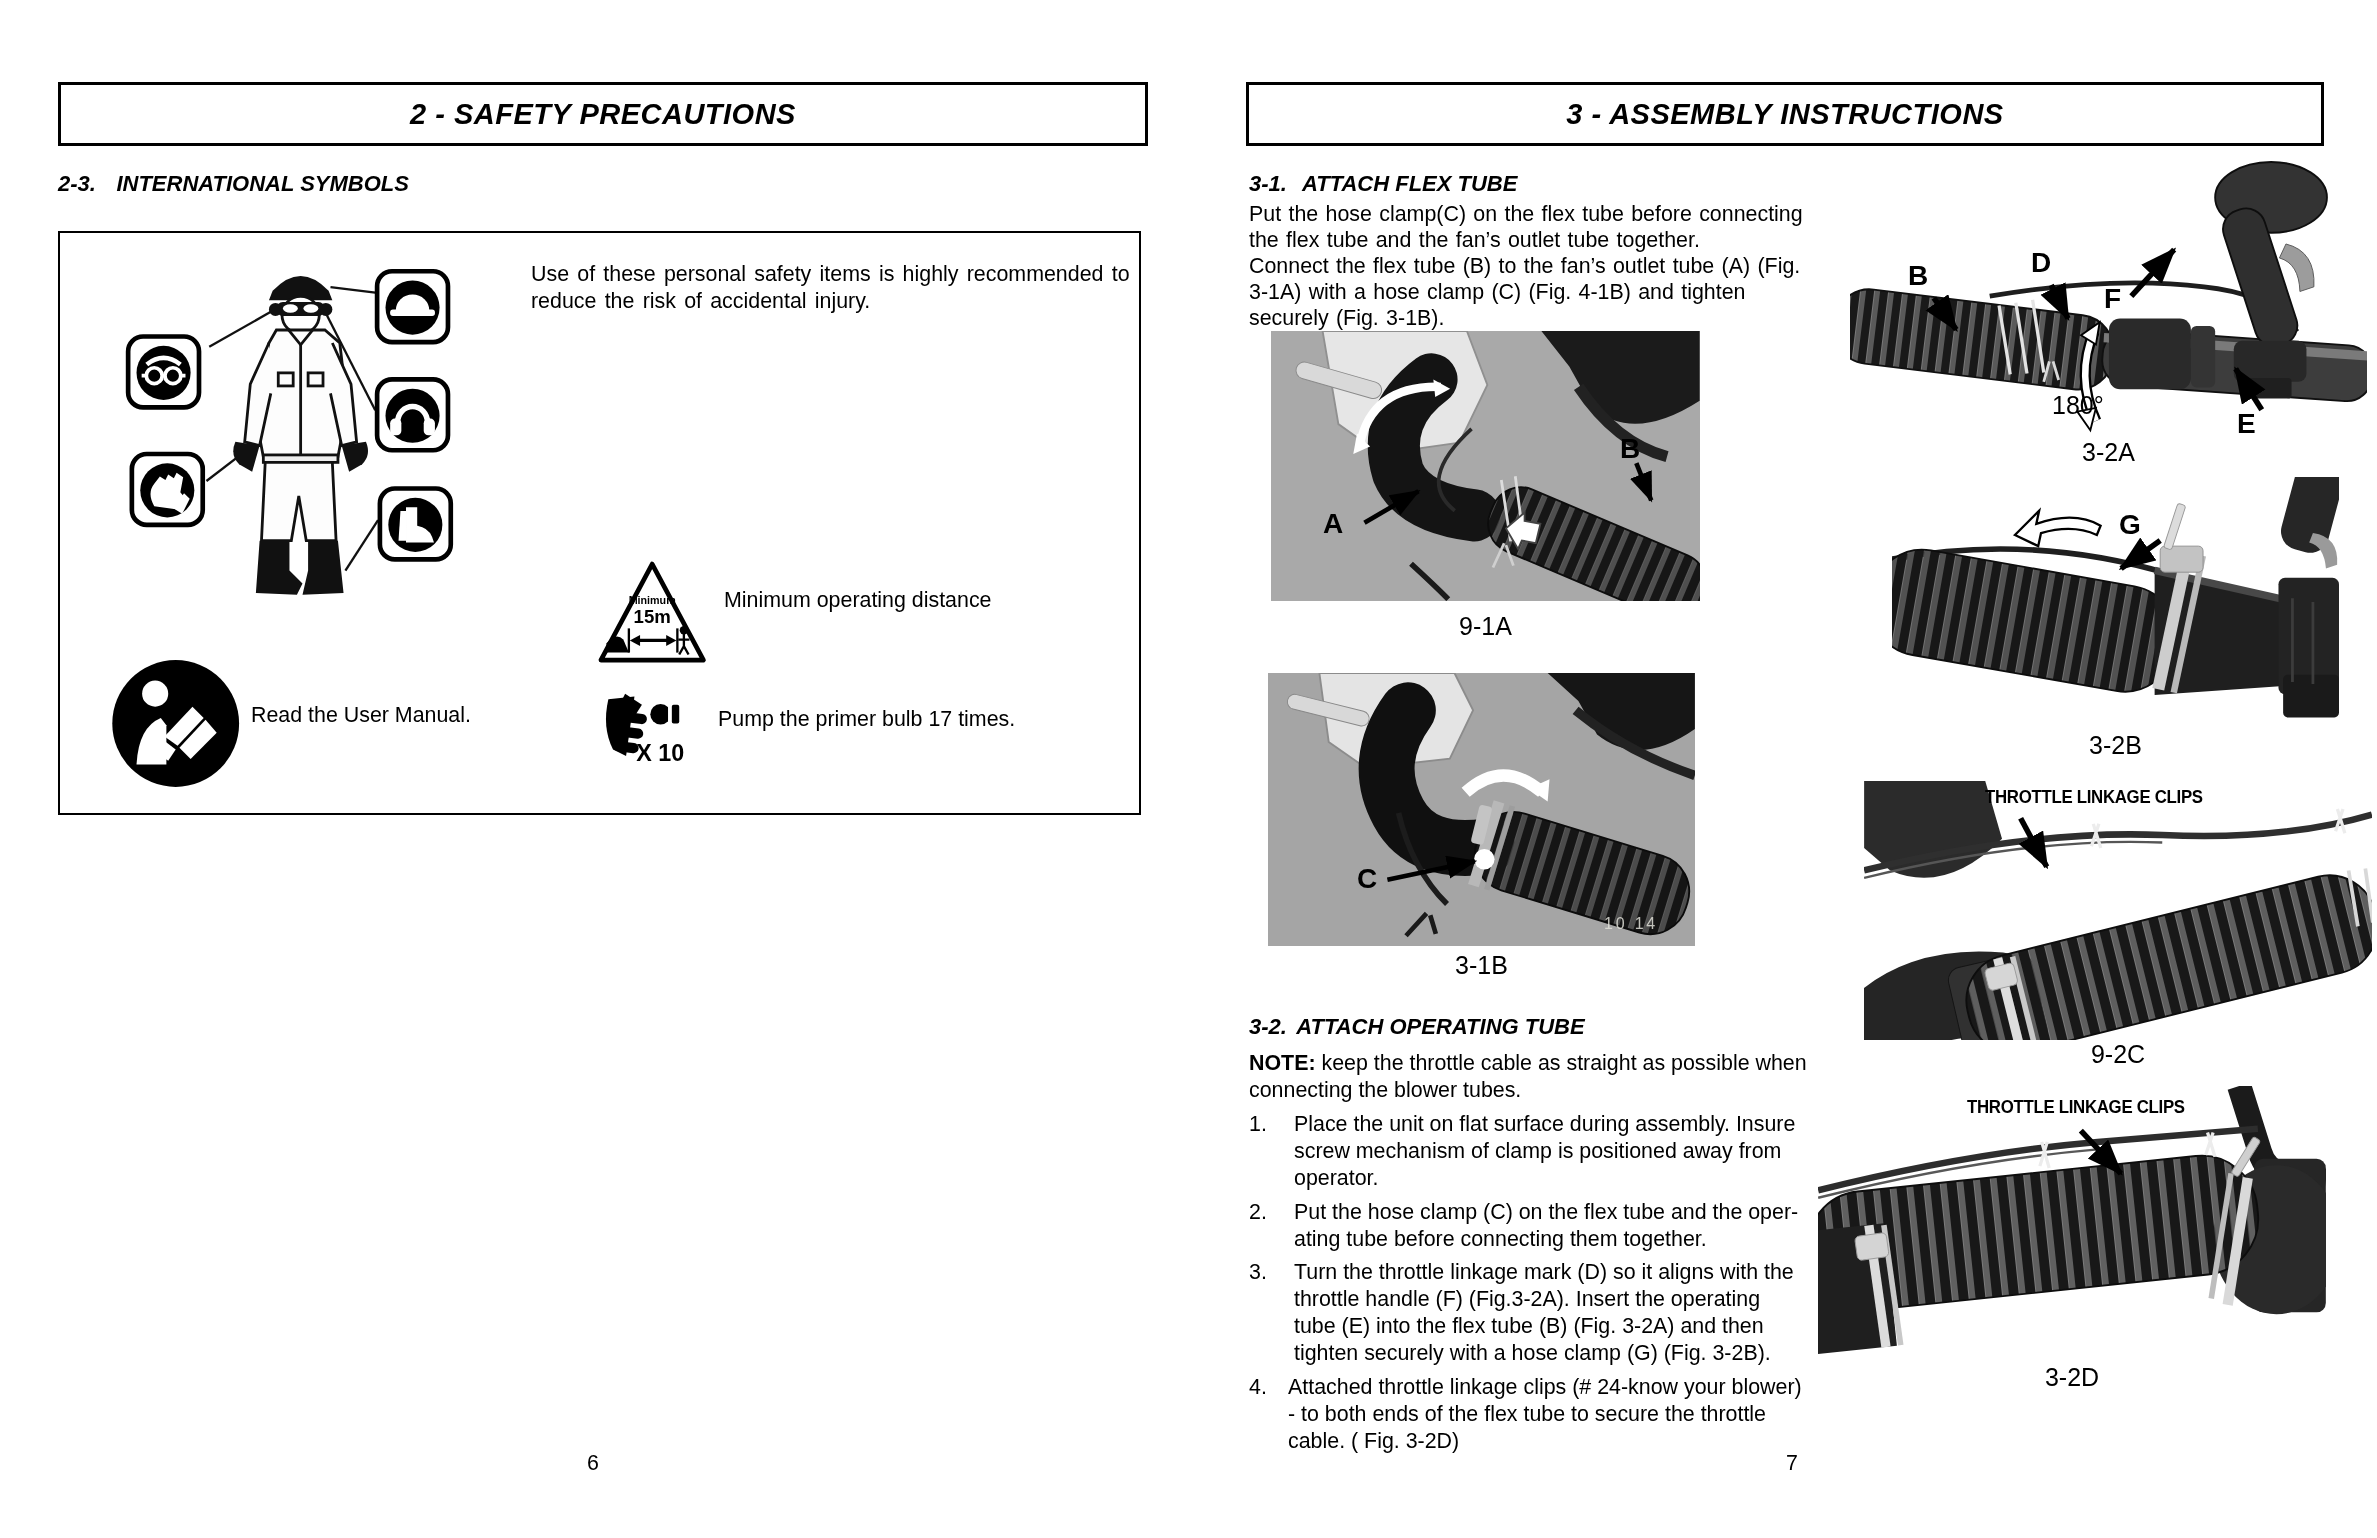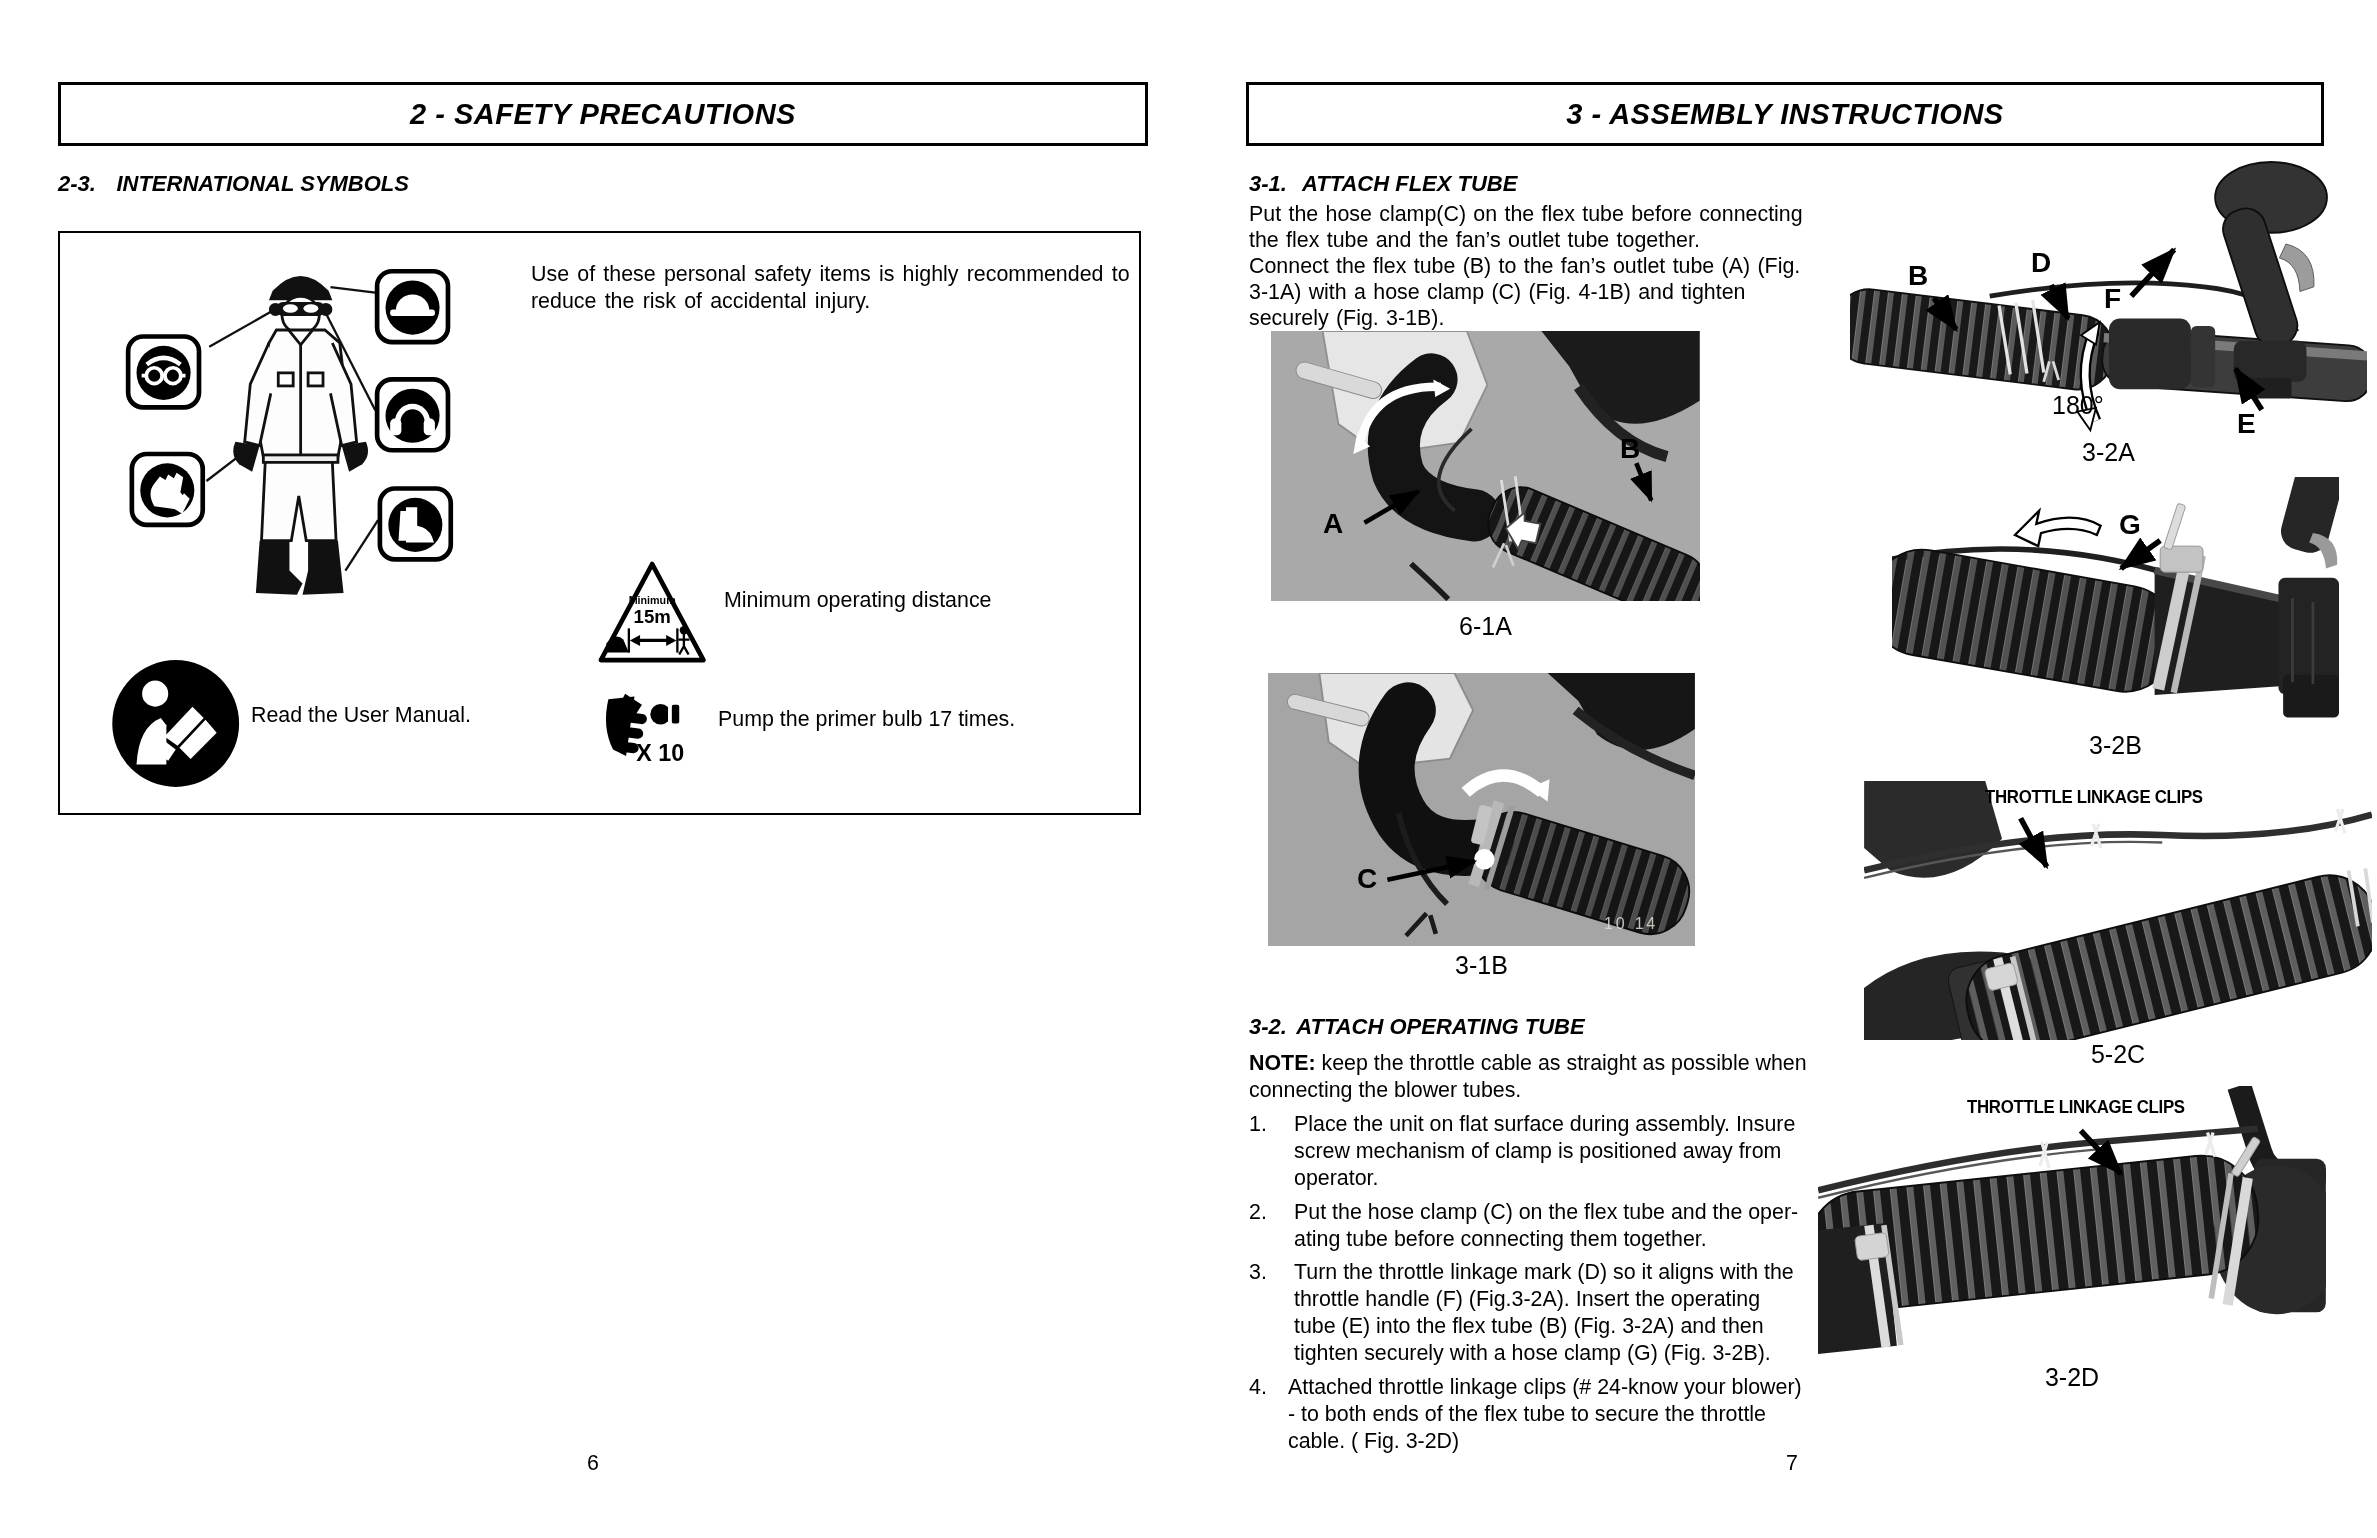--- a/index.html
+++ b/index.html
@@ -204,21 +204,21 @@
       <path d="M95,122 Q108,58 182,60" stroke="#fff" stroke-width="9" fill="none"></path>
       <path d="M88,132 l4,-22 14,14 z" fill="#fff"></path>
       <path d="M192,62 l-18,-10 2,19 z" fill="#fff"></path>
       <path d="M252,212 l20,-17 v9 l17,3 -5,21 -15,-3 -4,9 z" fill="#fff" stroke="#444" stroke-width="2"></path>
       <line x1="100" y1="206" x2="158" y2="172" stroke="#000" stroke-width="5" marker-end="url(#arA)"></line>
       <line x1="392" y1="142" x2="408" y2="182" stroke="#000" stroke-width="5" marker-end="url(#arA)"></line>
     </svg>
     <span class="lbl" style="left:52px;top:179px;">A</span>
     <span class="lbl" style="left:349px;top:104px;">B</span>
   </div>
-  <div class="cap" style="left:1271px;top:612px;width:429px;">6-1A</div>
+  <div class="cap" style="left:1271px;top:612px;width:429px;">9-1A</div>
 
   <div class="photo" style="left:1268px;top:673px;width:427px;height:273px;">
     <svg width="427" height="273" viewBox="0 0 458 293">
       <defs>
         <pattern id="ribB" width="16" height="240" patternUnits="userSpaceOnUse">
           <rect width="10" height="240" fill="#151515"></rect>
             <rect x="10" width="6" height="240" fill="#4c4c4c"></rect>
         </pattern>
         <marker id="arB" markerWidth="7" markerHeight="6" refX="6" refY="2.5" orient="auto" markerUnits="strokeWidth">
           <path d="M0,0 L6.5,2.5 L0,5 Z" fill="#000"></path>
@@ -399,21 +399,21 @@
       </g>
       <path d="M0,96 Q180,52 320,58 Q450,64 545,36" stroke="#2f2f2f" stroke-width="7" fill="none"></path>
       <path d="M0,104 Q180,60 320,66" stroke="#565656" stroke-width="2.5" fill="none"></path>
       <path d="M246,46 l8,26 m-2,-26 l-8,24" stroke="#ececec" stroke-width="3.5" fill="none"></path>
       <path d="M508,30 l8,26 m-2,-26 l-8,24" stroke="#ececec" stroke-width="3.5" fill="none"></path>
       <path d="M520,96 l10,60 m8,-62 l8,58" stroke="#d8d8d8" stroke-width="4"></path>
       <line x1="168" y1="40" x2="196" y2="92" stroke="#000" stroke-width="6" marker-end="url(#arE)"></line>
     </svg>
     <span class="clips" style="left:121px;top:5.6px;">THROTTLE LINKAGE CLIPS</span>
   </div>
-  <div class="cap" style="left:1864px;top:1040px;width:508px;">5-2C</div>
+  <div class="cap" style="left:1864px;top:1040px;width:508px;">9-2C</div>
 
   <div class="fig" style="left:1818px;top:1086px;width:508px;height:272px;">
     <svg width="508" height="272" viewBox="0 0 545 292">
       <defs>
         <pattern id="ribF" width="18" height="280" patternUnits="userSpaceOnUse">
           <rect width="11" height="280" fill="#181818"></rect>
             <rect x="11" width="7" height="280" fill="#606060"></rect>
         </pattern>
         <marker id="arF" markerWidth="7" markerHeight="6" refX="6" refY="2.5" orient="auto" markerUnits="strokeWidth">
           <path d="M0,0 L6.5,2.5 L0,5 Z" fill="#000"></path>

